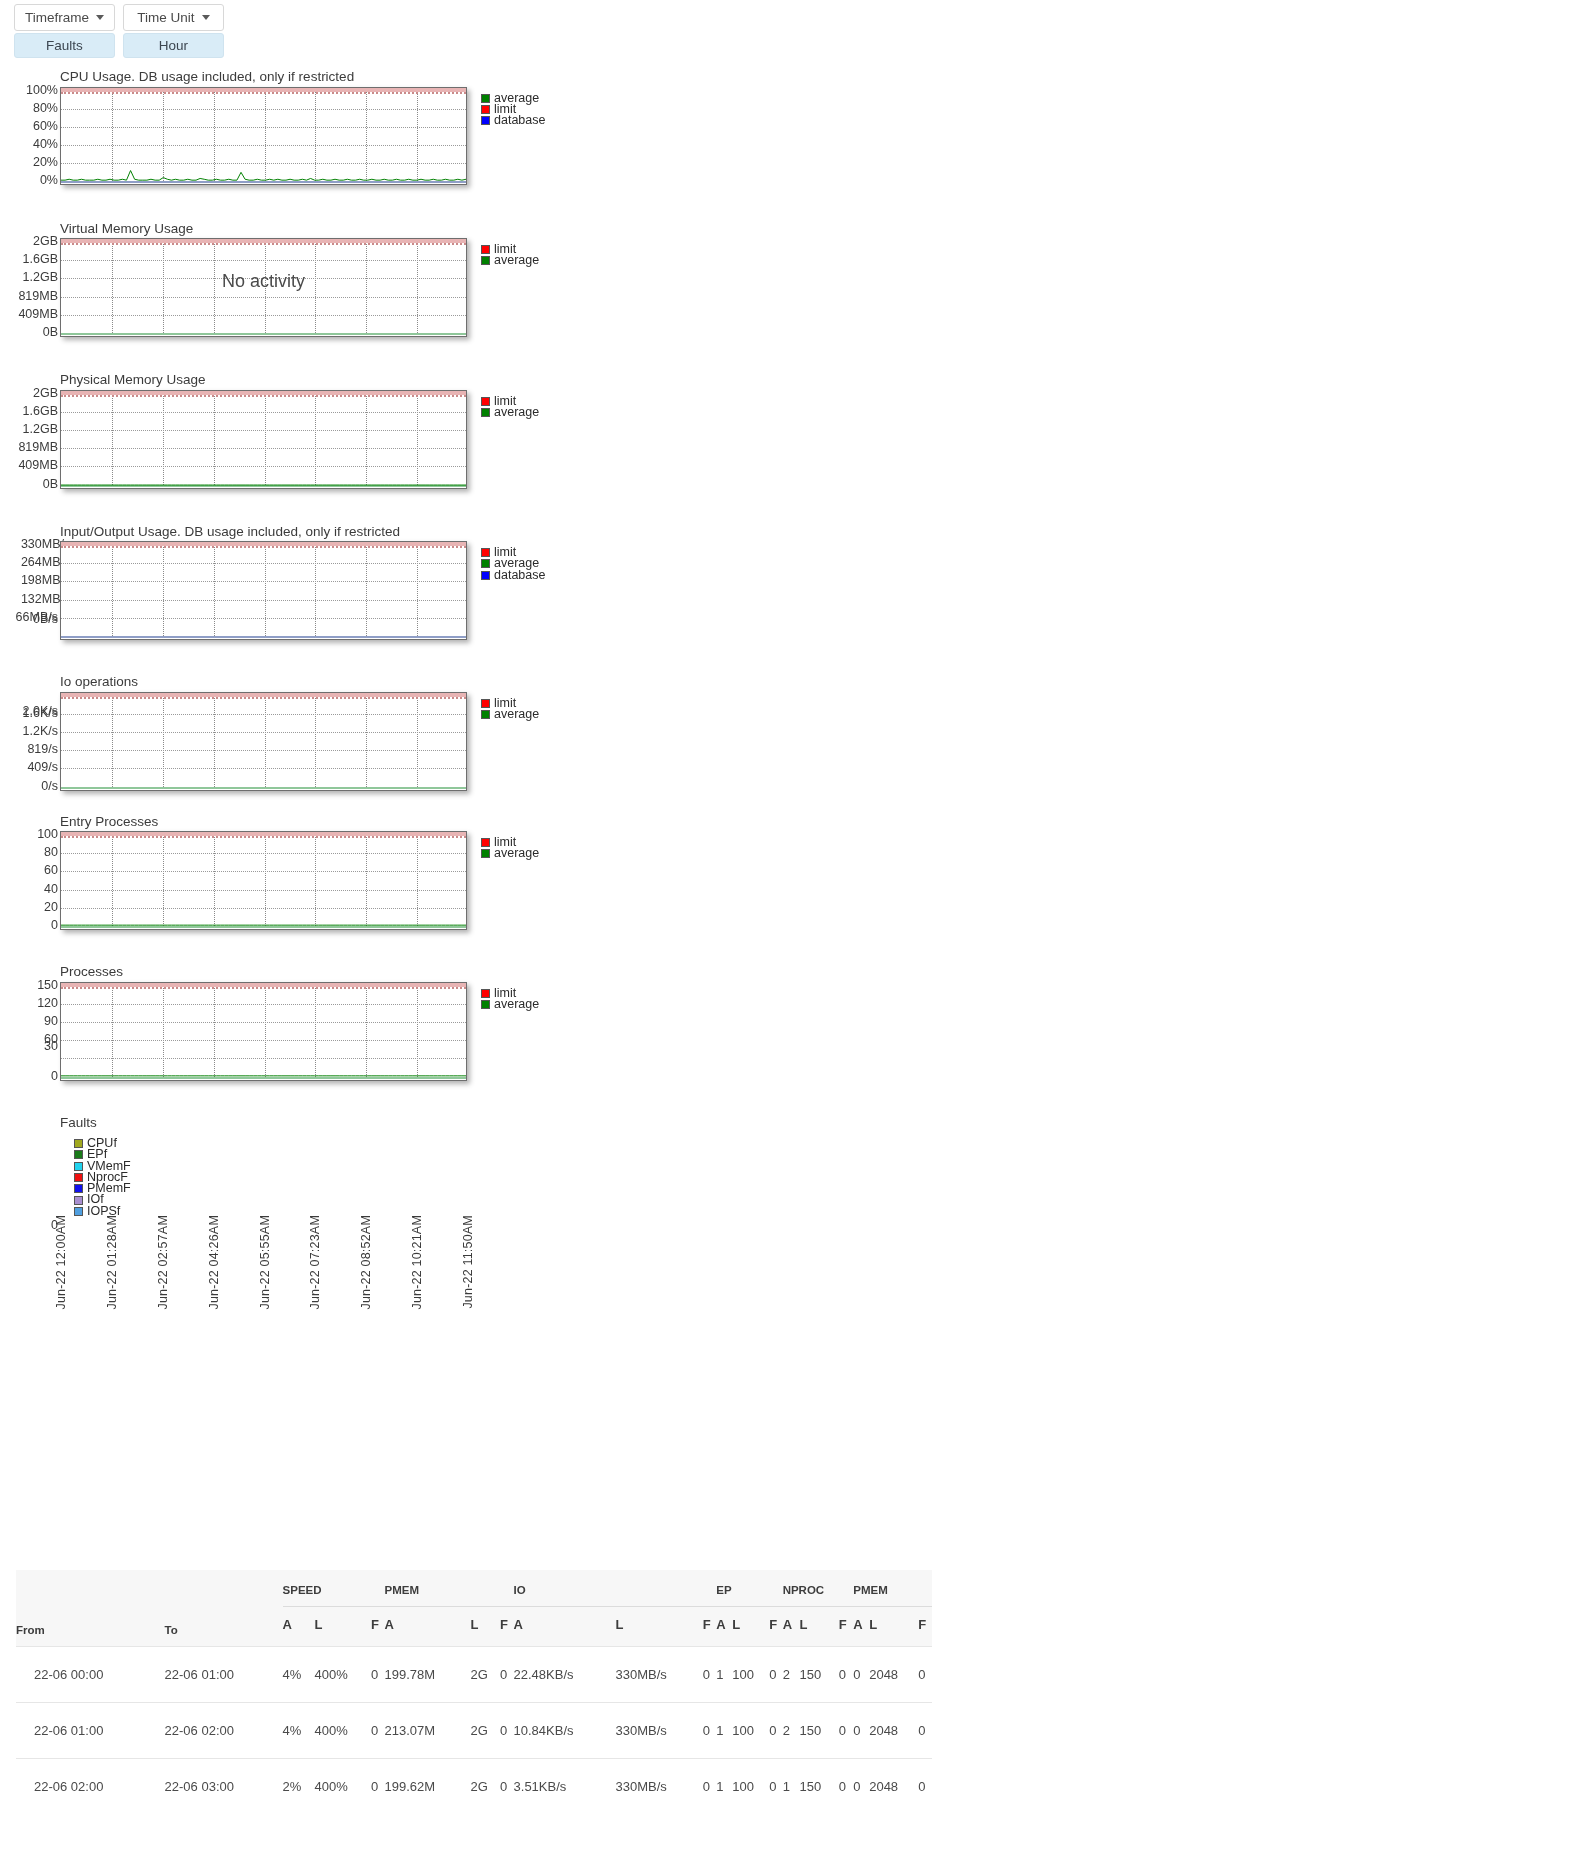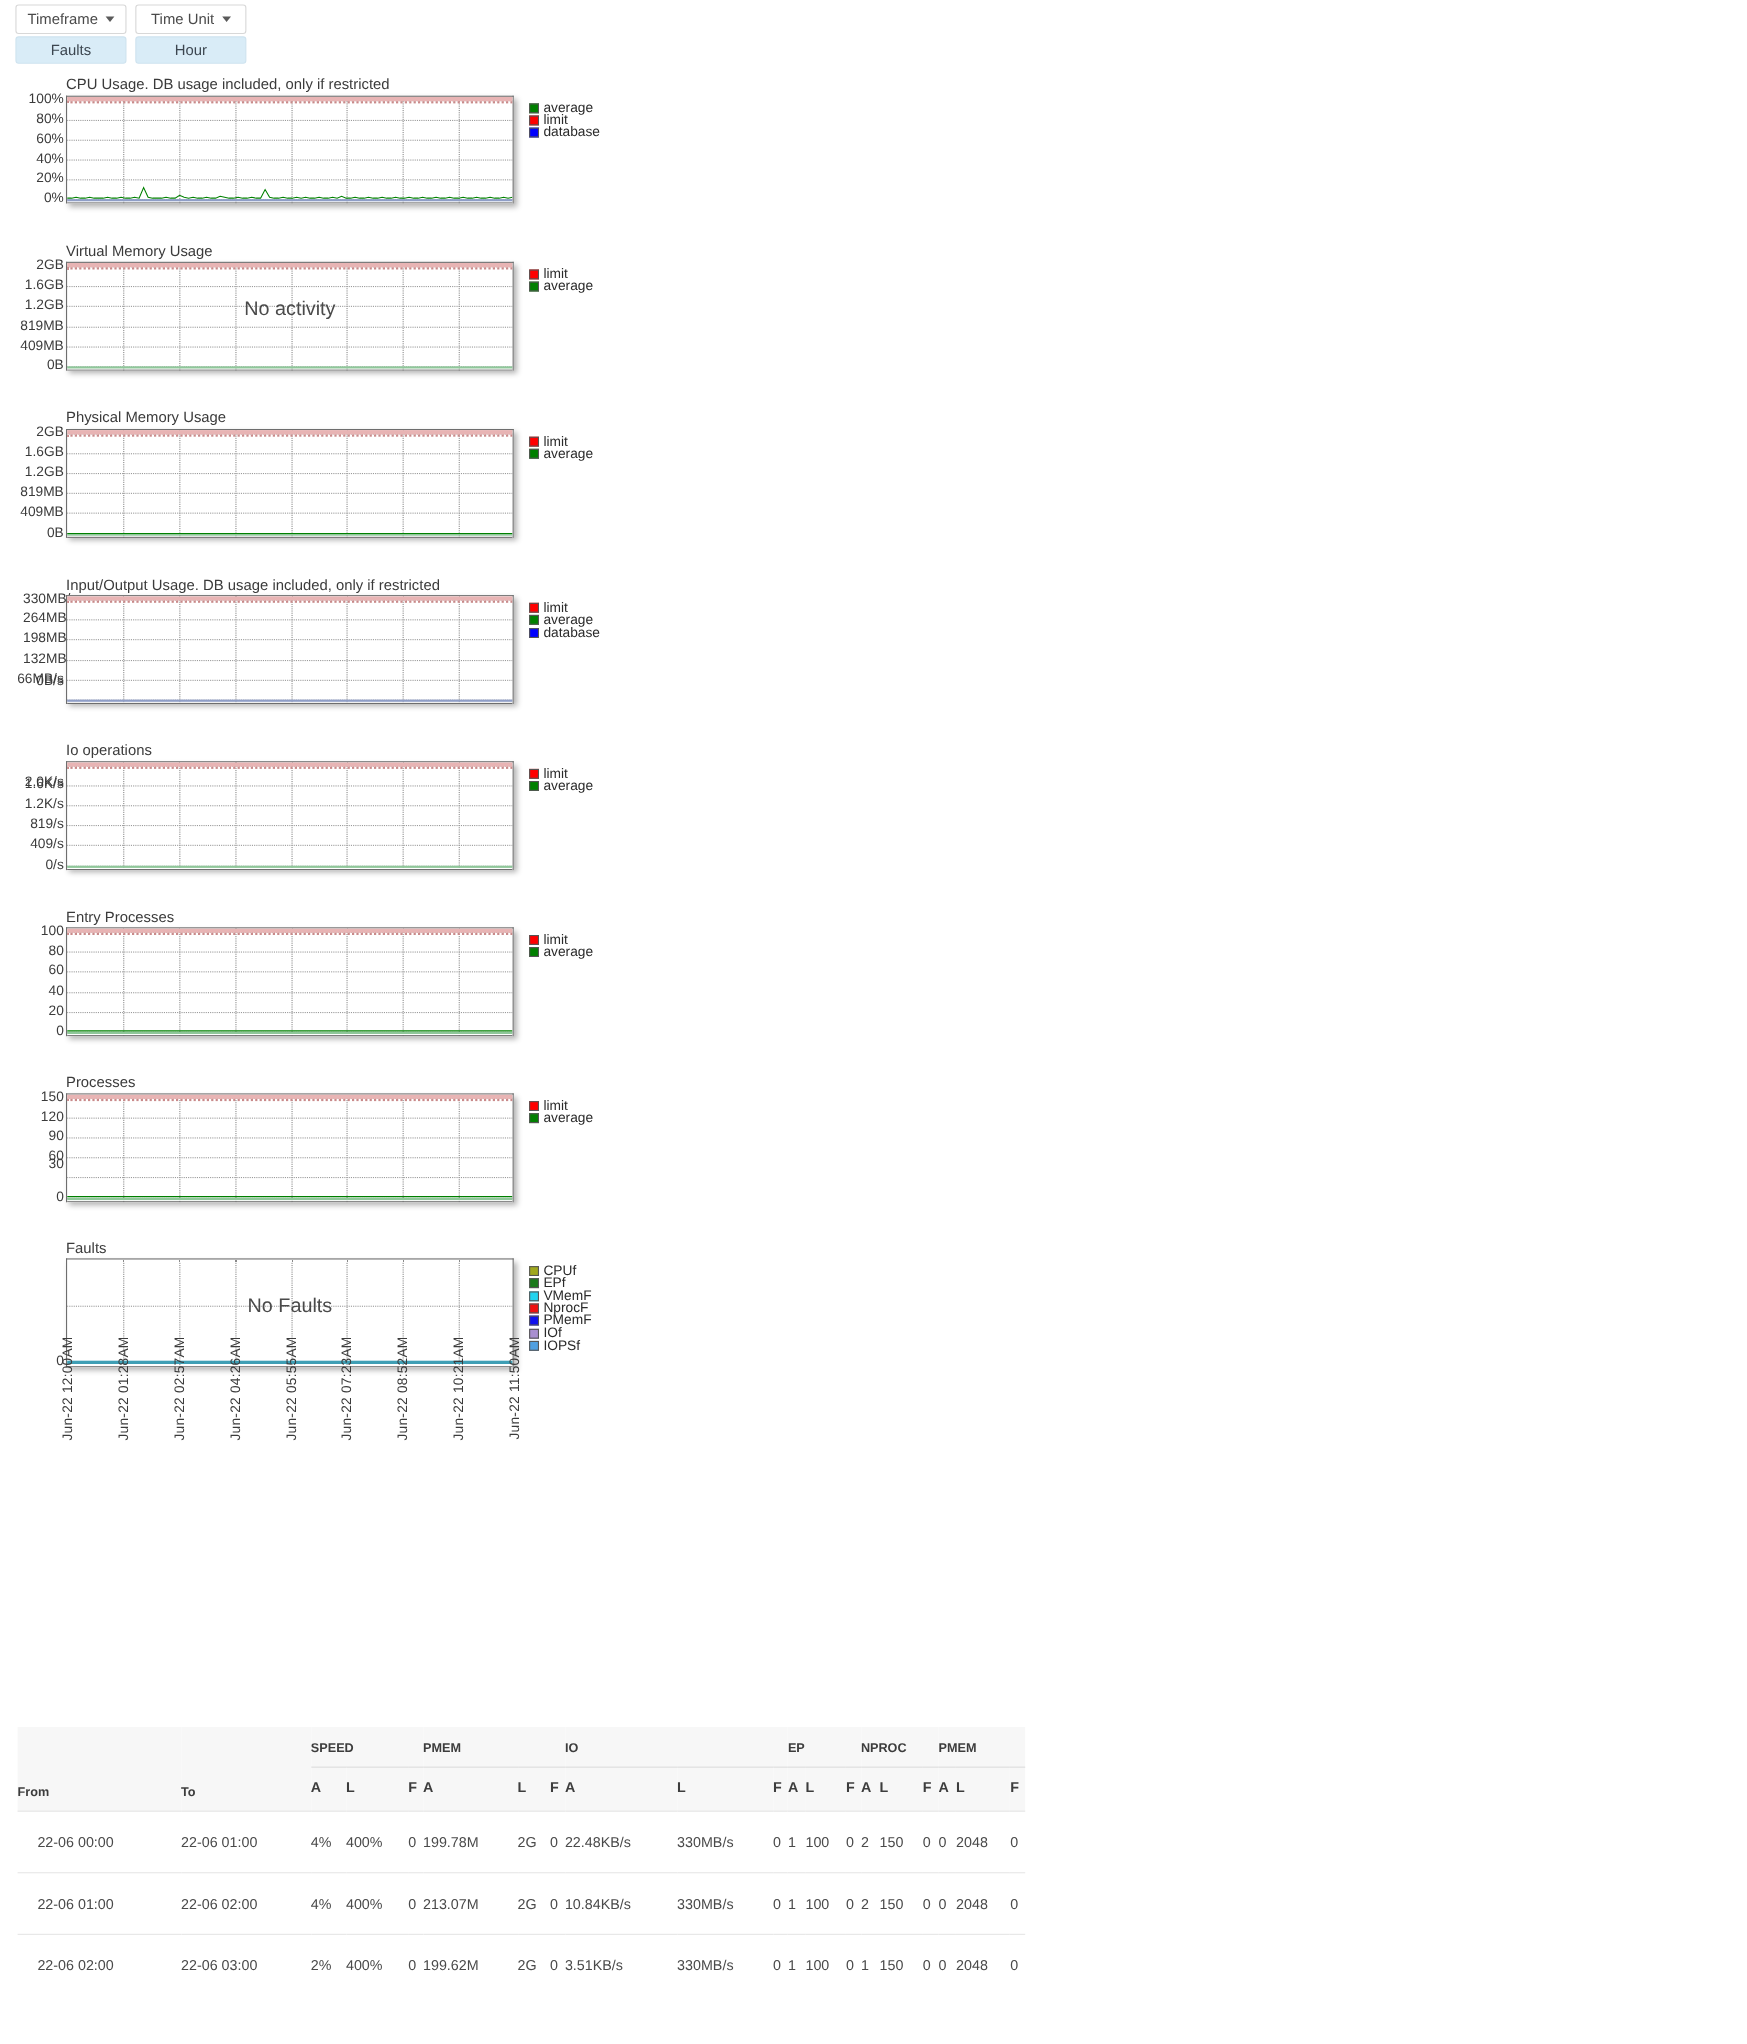--- a/index.html
+++ b/index.html
@@ -398,21 +398,21 @@
             <span class="swatch" style="background: rgb(0, 128, 0);"></span>
             <span>average</span>
           </div>
           <div class="leg-item">
             <span class="swatch" style="background: rgb(0, 0, 255);"></span>
             <span>database</span>
           </div>
         </div>
       </div>
     </div>
-    <div class="chart-block" style="margin-bottom: 36px;">
+    <div class="chart-block" style="margin-bottom: 24px;">
       <div class="chart-title">Io operations</div>
       <div class="chart-row">
         <div class="ylab-col" style="height: 99px;">
           <div class="ylab" style="top: 19px;">2.0K/s</div>
           <div class="ylab" style="top: 21.2px;">1.6K/s</div>
           <div class="ylab" style="top: 39.4px;">1.2K/s</div>
           <div class="ylab" style="top: 57.6px;">819/s</div>
           <div class="ylab" style="top: 75.8px;">409/s</div>
           <div class="ylab" style="top: 94px;">0/s</div>
         </div>
@@ -532,32 +532,20 @@
             <span>average</span>
           </div>
         </div>
       </div>
     </div>
     <div class="chart-block" style="margin-bottom: 0px;">
       <div class="chart-title">Faults</div>
       <div class="chart-row">
         <div class="ylab-col" style="height: 99px;">
           <div class="ylab" style="top: 93px;">0</div>
-        </div>
-        <div class="plot" style="height: 99px;">
-          <div class="vgrid" style="left: 50.875px;"></div>
-          <div class="vgrid" style="left: 101.75px;"></div>
-          <div class="vgrid" style="left: 152.625px;"></div>
-          <div class="vgrid" style="left: 203.5px;"></div>
-          <div class="vgrid" style="left: 254.375px;"></div>
-          <div class="vgrid" style="left: 305.25px;"></div>
-          <div class="vgrid" style="left: 356.125px;"></div>
-          <div class="hgrid" style="top: 42px;"></div>
-          <div class="base-line teal" style="bottom: 3px;"></div>
-          <div class="noact" style="top: 42px;">No Faults</div>
         </div>
         <div class="legend">
           <div class="leg-item">
             <span class="swatch" style="background: rgb(160, 168, 30);"></span>
             <span>CPUf</span>
           </div>
           <div class="leg-item">
             <span class="swatch" style="background: rgb(26, 122, 26);"></span>
             <span>EPf</span>
           </div>

